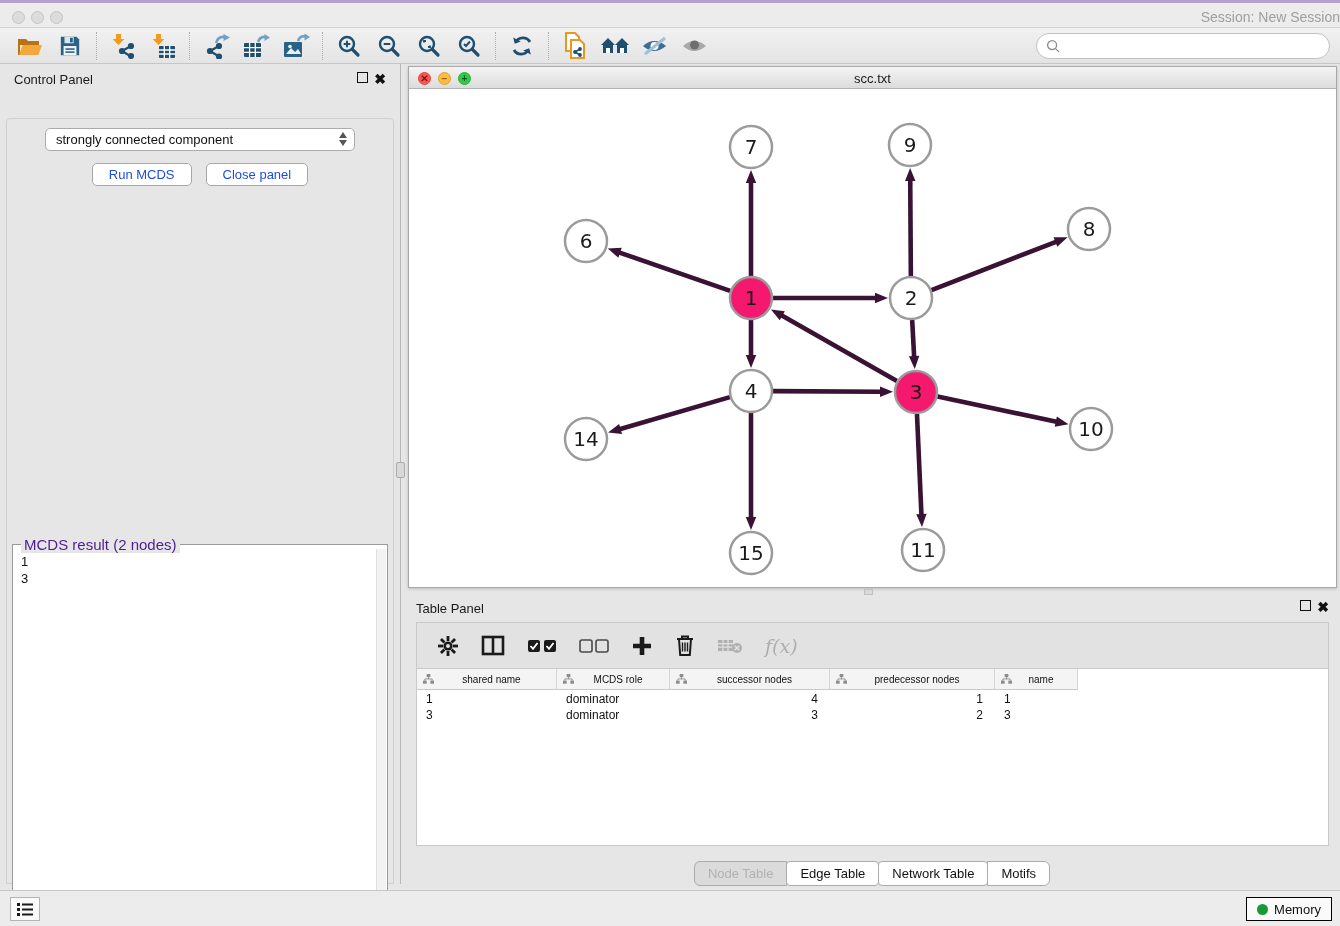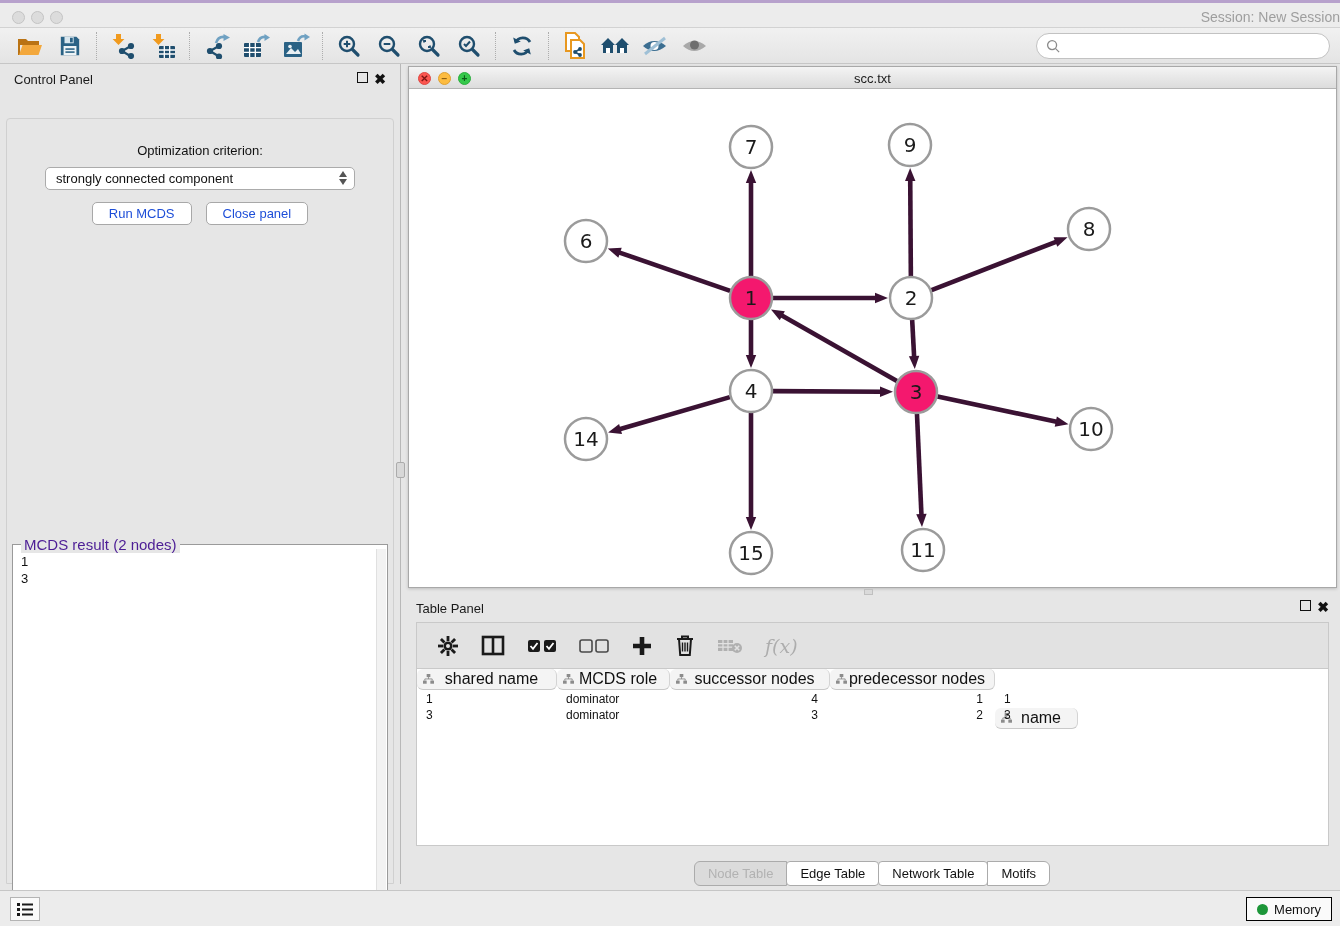--- a/index.html
+++ b/index.html
@@ -91,21 +91,21 @@
   .tp-toolbar { position:absolute; left:8px; top:26px; width:913px; height:46px;
     background:#E2E2E2; border:1px solid #C9C9C9; border-bottom:none;
     display:flex; align-items:center; gap:22px; padding-left:20px; }
   .tp-toolbar .ticn { display:flex; align-items:center; justify-content:center; }
   .fx-label { font-family:"DejaVu Serif", serif; font-style:italic; font-size:19px; color:#ADADAD; }
   .table-area { position:absolute; left:8px; top:72px; width:913px; height:178px;
     background:#FFFFFF; border:1px solid #C9C9C9; }
   .thead { position:absolute; left:0; top:0; height:21px; display:flex; }
   .th { position:relative; height:21px; background:#F4F4F4; border-right:1px solid #D4D4D4;
     border-bottom:1px solid #C9C9C9; display:flex; align-items:center; justify-content:center;
-    font-size:16px; color:#111;border-radius:6px; }
+    font-size:10px; color:#111; }
   .th svg { position:absolute; left:6px; top:5px; }
   .trow { position:absolute; left:0; height:16px; display:flex; font-size:12px; color:#111; }
   .td { height:16px; line-height:16px; overflow:hidden; }
   .td.left { text-align:left; padding-left:9px; }
   .td.right { text-align:right; padding-right:12px; }
   .tp-tabs { position:absolute; left:0; right:0; bottom:0px; display:flex; justify-content:center; }
   .tp-tabs .tab { border-radius:4px; }
   .tp-tabs .tab:first-child { border-radius:6px 0 0 6px; }
   .tp-tabs .tab:last-child { border-radius:0 6px 6px 0; }
 
@@ -271,21 +271,20 @@
   </div>
 </div>
 
 <div class="control-panel">
   <div class="cp-head">
     <span class="panel-title">Control Panel</span>
     <span class="float-ic" style="right:26px"></span>
     <span class="close-ic" style="right:8px">✖</span>
   </div>
   <div class="cp-body">
-    <div class="opt-label">Optimization criterion:</div>
     <div class="selectbox">
       <span>strongly connected component</span>
       <span class="stepper">
           <span class="up"></span>
           <span class="dn"></span>
         </span>
     </div>
     <div class="cp-buttons">
       <button class="btn">Run MCDS</button>
       <button class="btn">Close panel</button>
@@ -471,21 +470,21 @@
           <svg width="11" height="11" viewBox="0 0 12 12">
             <g fill="#8C8C8C">
               <rect x="4" y="0" width="4" height="3.4"></rect>
               <rect x="0" y="7.2" width="4" height="3.4"></rect>
               <rect x="8" y="7.2" width="4" height="3.4"></rect>
             </g>
             <path d="M6 3.4v2M2 7.2V5.4h8v1.8" stroke="#8C8C8C" stroke-width="1" fill="none"></path>
           </svg>
           <span style="padding-left:10px">predecessor nodes</span>
         </div>
-        <div class="th" style="width: 83px; margin-top: 39px;">
+        <div class="th" style="width: 83px;">
           <svg width="11" height="11" viewBox="0 0 12 12">
             <g fill="#8C8C8C">
               <rect x="4" y="0" width="4" height="3.4"></rect>
               <rect x="0" y="7.2" width="4" height="3.4"></rect>
               <rect x="8" y="7.2" width="4" height="3.4"></rect>
             </g>
             <path d="M6 3.4v2M2 7.2V5.4h8v1.8" stroke="#8C8C8C" stroke-width="1" fill="none"></path>
           </svg>
           <span style="padding-left:10px">name</span>
         </div>

